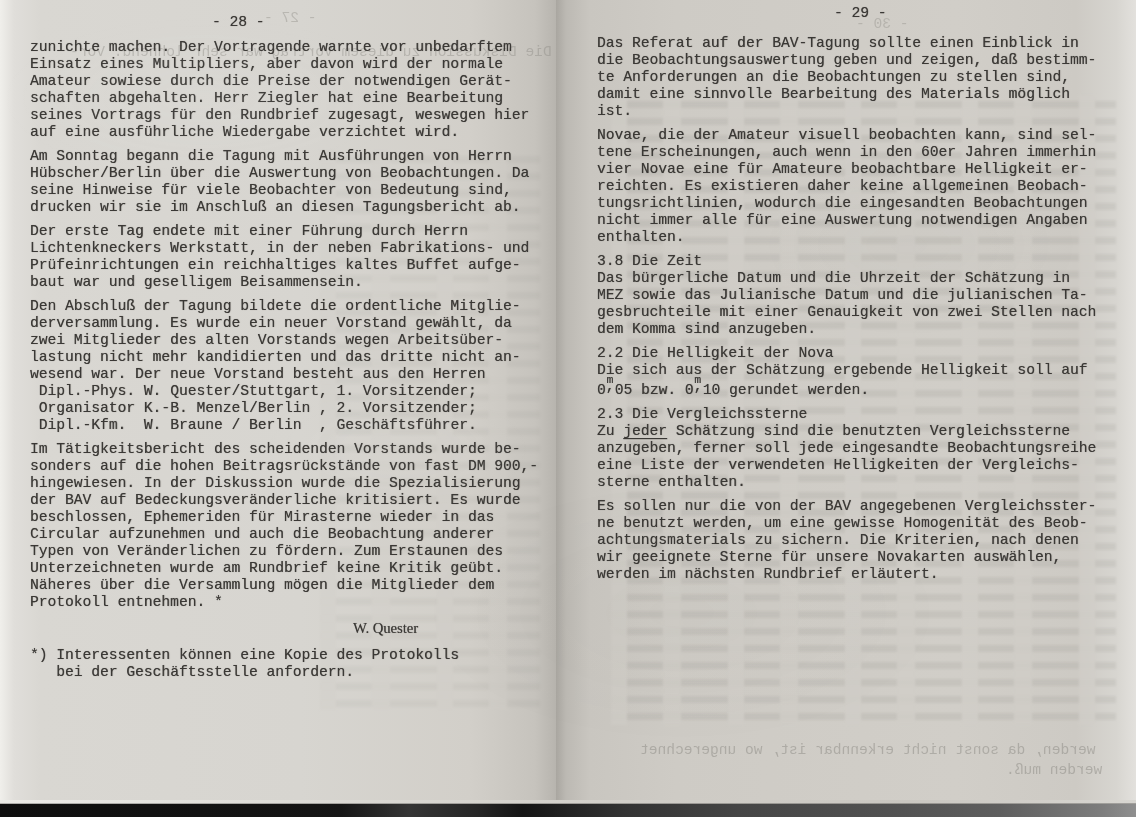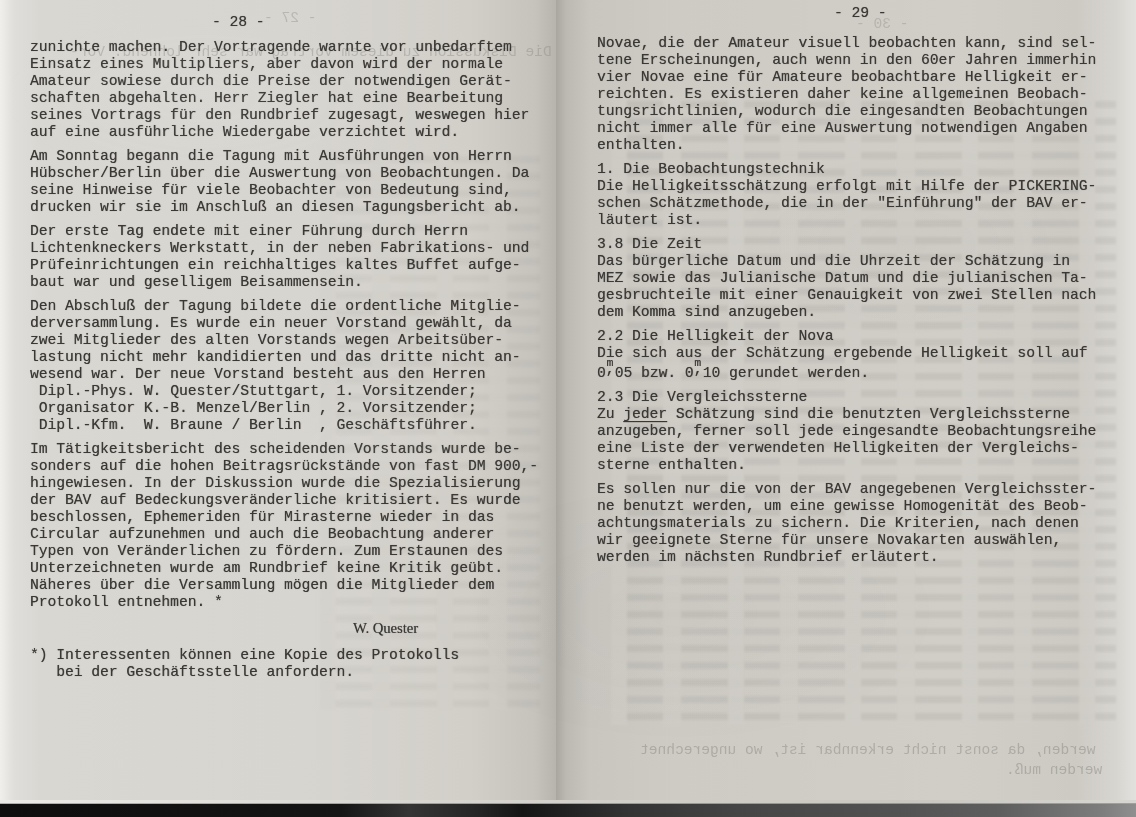--- a/index.html
+++ b/index.html
@@ -100,31 +100,32 @@
   </div>
 
   <div class="page page-right">
     <div class="bleed-text" style="left:300px;top:16px;opacity:0.38;">- 30 -</div>
     <div class="bleed-rows" style="left:55px;top:95px;width:505px;height:630px;opacity:0.55;"></div>
     <div class="bleed-text" style="left:84px;top:742px;opacity:0.5;">werden, da sonst nicht erkennbar ist, wo ungerechnet</div>
     <div class="bleed-text" style="left:450px;top:762px;opacity:0.5;">werden muß.</div>
 
     <div class="content content-right">
       <div class="pagenum pagenum-right">- 29 -</div>
+      <div class="para">Das Referat auf der BAV-Tagung sollte einen Einblick in
+die Beobachtungsauswertung geben und zeigen, daß bestimm-
+te Anforderungen an die Beobachtungen zu stellen sind,
+damit eine sinnvolle Bearbeitung des Materials möglich
+ist.</div>
       <div class="para">Novae, die der Amateur visuell beobachten kann, sind sel-
 tene Erscheinungen, auch wenn in den 60er Jahren immerhin
 vier Novae eine für Amateure beobachtbare Helligkeit er-
 reichten. Es existieren daher keine allgemeinen Beobach-
 tungsrichtlinien, wodurch die eingesandten Beobachtungen
 nicht immer alle für eine Auswertung notwendigen Angaben
 enthalten.</div>
-      <div class="para">1. Die Beobachtungstechnik
-Die Helligkeitsschätzung erfolgt mit Hilfe der PICKERING-
-schen Schätzmethode, die in der "Einführung" der BAV er-
-läutert ist.</div>
       <div class="para">3.8 Die Zeit
 Das bürgerliche Datum und die Uhrzeit der Schätzung in
 MEZ sowie das Julianische Datum und die julianischen Ta-
 gesbruchteile mit einer Genauigkeit von zwei Stellen nach
 dem Komma sind anzugeben.</div>
       <div class="para"><span>2.2 Die Helligkeit der Nova
 Die sich aus der Schätzung ergebende Helligkeit soll auf
 0</span><span class="mstack"><span class="msup">m</span><span class="mcomma">,</span></span><span>05 bzw. 0</span><span class="mstack"><span class="msup">m</span><span class="mcomma">,</span></span><span>10 gerundet werden.</span></div>
       <div class="para"><span>2.3 Die Vergleichssterne
 Zu </span><span class="u-word">jeder</span><span> Schätzung sind die benutzten Vergleichssterne

